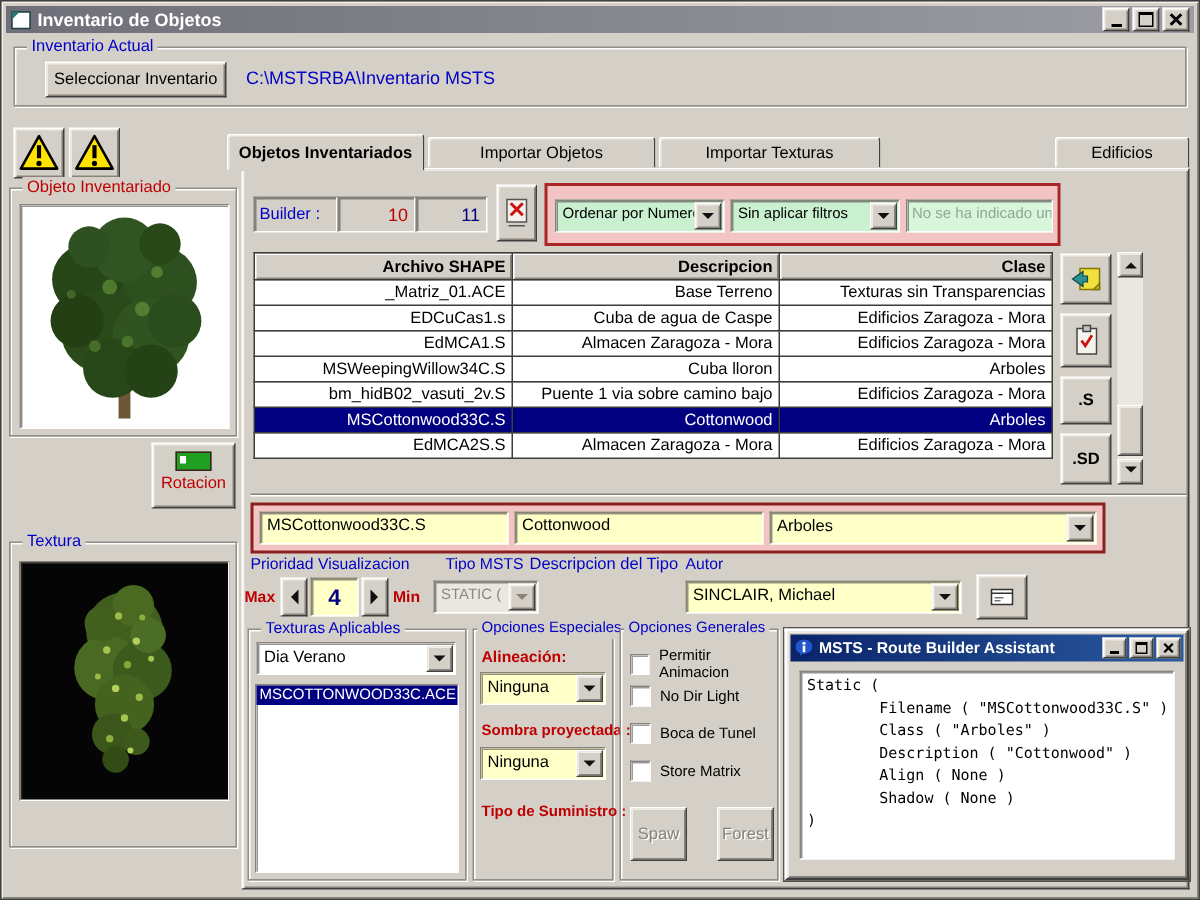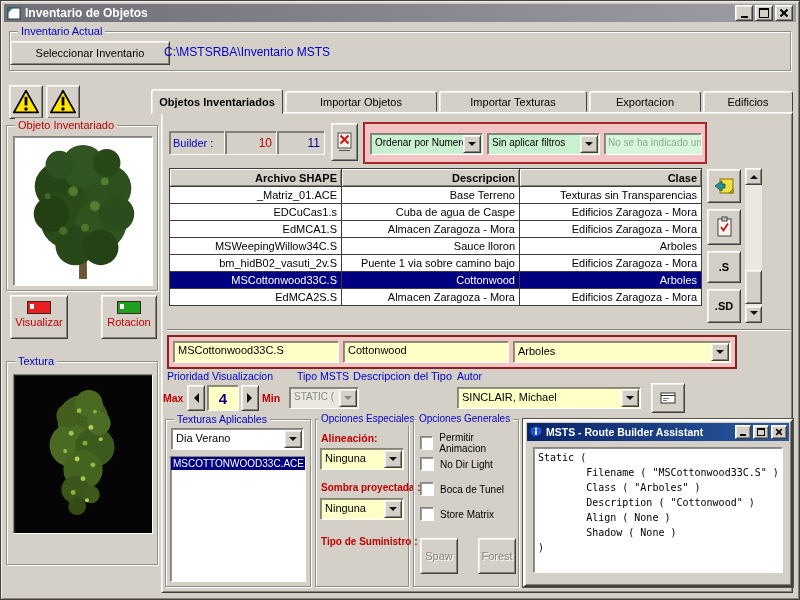--- a/index.html
+++ b/index.html
@@ -74,21 +74,21 @@
           <i class="g-max"></i>
         </span>
       <span class="tbb raised">
           <i class="g-cls"></i>
         </span>
     </span>
   </div>
 
   <div class="abs gb" style="left:8px;top:30px;width:782px;height:40px;">
     <span class="gb-lab blue">Inventario Actual</span>
-    <div class="abs raised btn" style="left:0;top:9px;width:160px;height:24px;">Seleccionar Inventario</div>
+    <div class="abs raised btn" style="left:20px;top:9px;width:121px;height:24px;">Seleccionar Inventario</div>
     <div class="abs blue" style="left:154px;top:13px;font-size:12px;">C:\MSTSRBA\Inventario MSTS</div>
   </div>
 
   <div class="abs raised btn" style="left:8px;top:84px;width:34px;height:34px;">
     <svg width="28" height="26" viewBox="0 0 32 30">
       <polygon points="16,2 30,27 2,27" fill="#ffe400" stroke="#000" stroke-width="2" stroke-linejoin="round"></polygon>
       <rect x="14.4" y="9" width="3.2" height="10" fill="#000"></rect>
         <circle cx="16" cy="23" r="2" fill="#000"></circle>
     </svg>
   </div>
@@ -118,26 +118,20 @@
         <circle cx="46" cy="28" r="14" fill="#2f5020"></circle>
           <circle cx="94" cy="26" r="14" fill="#294818"></circle>
         <circle cx="60" cy="55" r="5" fill="#4f7a2e"></circle>
           <circle cx="82" cy="70" r="5" fill="#547f31"></circle>
         <circle cx="50" cy="95" r="4" fill="#46702a"></circle>
           <circle cx="92" cy="45" r="4" fill="#527d30"></circle>
         <circle cx="72" cy="92" r="4" fill="#4a752c"></circle>
           <circle cx="34" cy="60" r="3" fill="#41682a"></circle>
       </svg>
     </div>
-  </div>
-  <div class="abs raised" style="left:9px;top:294px;width:58px;height:44px;">
-    <div class="swatch" style="margin:5px auto 2px;background:#e82020;">
-        <i></i>
-      </div>
-    <div class="red" style="text-align:center;font-size:11px;">Visualizar</div>
   </div>
   <div class="abs raised" style="left:100px;top:294px;width:56px;height:44px;">
     <div class="swatch" style="margin:5px auto 2px;background:#20a020;">
         <i></i>
       </div>
     <div class="red" style="text-align:center;font-size:11px;">Rotacion</div>
   </div>
 
   <div class="abs gb" style="left:5px;top:360px;width:152px;height:204px;">
     <span class="gb-lab blue">Textura</span>
@@ -171,23 +165,20 @@
 
   <div class="abs tab active" style="left:150px;top:88px;width:132px;height:25px;z-index:3;">
       <span>Objetos Inventariados</span>
     </div>
   <div class="abs tab" style="left:284px;top:90px;width:152px;height:21px;">
       <span>Importar Objetos</span>
     </div>
   <div class="abs tab" style="left:438px;top:90px;width:148px;height:21px;">
       <span>Importar Texturas</span>
     </div>
-  <div class="abs tab" style="left:588px;top:90px;width:112px;height:21px;">
-      <span>Exportacion</span>
-    </div>
   <div class="abs tab" style="left:702px;top:90px;width:90px;height:21px;">
       <span>Edificios</span>
     </div>
 
   <div class="abs" style="left:160px;top:111px;width:632px;height:481px;background:#d4d0c8;border:1px solid;border-color:#ffffff #404040 #404040 #ffffff;box-shadow:inset 1px 1px 0 #f0ece4, inset -1px -1px 0 #87837b;z-index:2;"></div>
 
   <div class="abs sunk" style="left:168px;top:130px;width:56px;height:24px;z-index:4;background:#d4d0c8;display:flex;align-items:center;padding:0 3px;">
     <span class="blue" style="font-size:11px;">Builder :</span>
   </div>
   <div class="abs sunk" style="left:224px;top:130px;width:52px;height:24px;z-index:4;background:#d4d0c8;display:flex;align-items:center;justify-content:flex-end;padding:0 4px;">
@@ -245,21 +236,21 @@
             <td>Cuba de agua de Caspe</td>
             <td>Edificios Zaragoza - Mora</td>
           </tr>
       <tr>
             <td>EdMCA1.S</td>
             <td>Almacen Zaragoza - Mora</td>
             <td>Edificios Zaragoza - Mora</td>
           </tr>
       <tr>
             <td>MSWeepingWillow34C.S</td>
-            <td>Sauce lloron</td>
+            <td>Cuba lloron</td>
             <td>Arboles</td>
           </tr>
       <tr>
             <td>bm_hidB02_vasuti_2v.S</td>
             <td>Puente 1 via sobre camino bajo</td>
             <td>Edificios Zaragoza - Mora</td>
           </tr>
       <tr class="sel">
             <td>MSCottonwood33C.S</td>
             <td>Cottonwood</td>

